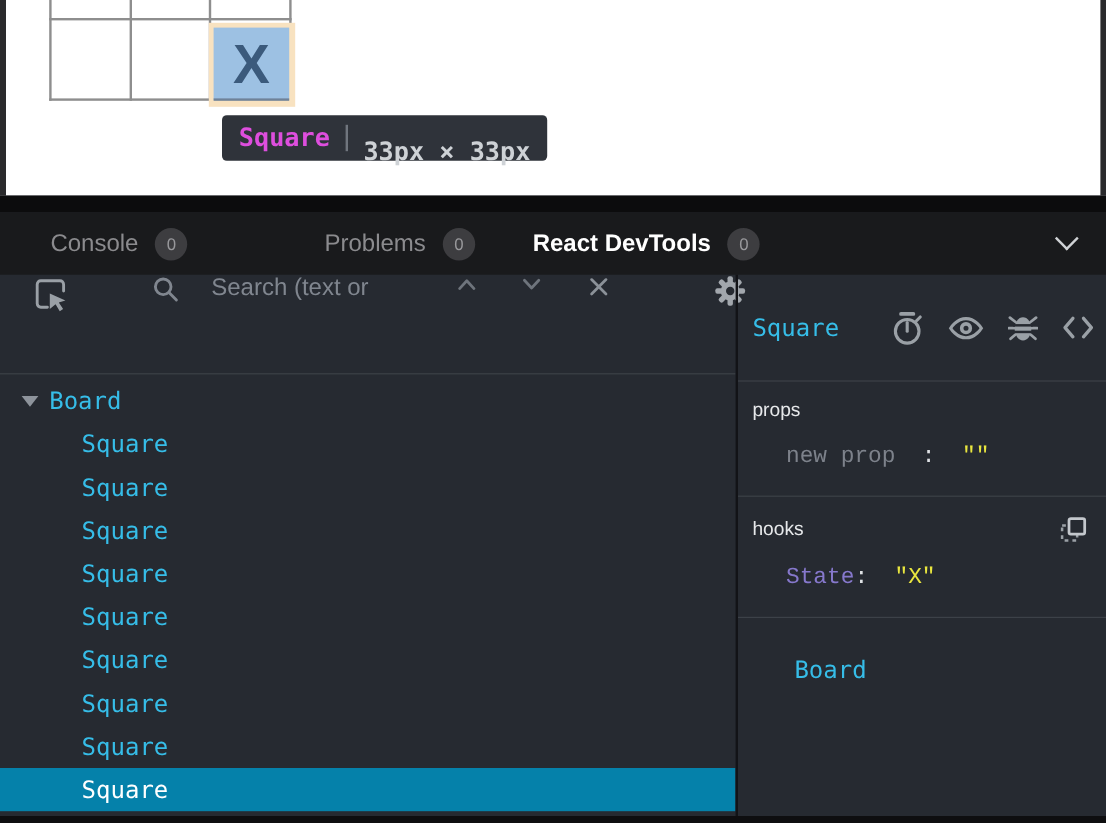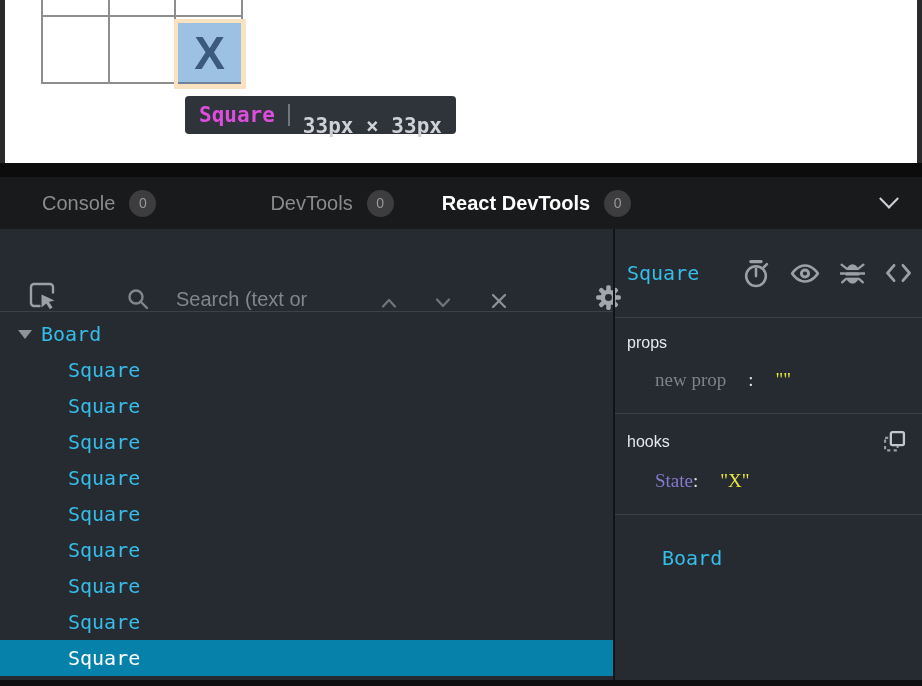--- a/index.html
+++ b/index.html
@@ -48,41 +48,41 @@
   .tab-chevron{margin-left:auto;margin-right:26px;width:12px;height:12px;
     border-right:2.5px solid #d0d3d6;border-bottom:2.5px solid #d0d3d6;
     transform:rotate(45deg) translate(-3px,-3px);}
 
   
   .devtools{position:absolute;left:0;top:229px;width:922px;height:451px;display:flex;background:#262a31;}
   .left-panel{width:613px;display:flex;flex-direction:column;}
   .v-divider{width:2px;background:#121317;}
   .right-panel{flex:1;display:flex;flex-direction:column;}
 
-  .lp-toolbar{height:82px;border-bottom:1px solid #3c4148;display:flex;align-items:flex-end;flex:none;gap:16px;}
+  .lp-toolbar{height:82px;border-bottom:1px solid #3c4148;display:flex;align-items:flex-start;flex:none;gap:16px;}
   .tb-sep{width:1px;height:42px;background:#3c4148;}
   .search-placeholder{color:#80868f;font-size:20px;margin-left:10px;white-space:nowrap;}
 
   .icon{display:inline-flex;align-items:center;justify-content:center;}
 
   .tree{flex:1;padding-top:4px;font-family:"DejaVu Sans Mono",monospace;font-size:20px;color:#36bde8;overflow:hidden;}
   .tree-row{height:36px;display:flex;align-items:center;}
   .tree-row .expander{width:0;height:0;border-left:7px solid transparent;border-right:7px solid transparent;
       border-top:9px solid #8d939b;margin-left:18px;margin-right:9px;}
   .tree-row.child{padding-left:68px;}
   .tree-row.selected{background:#0581aa;color:#ffffff;}
 
   .rp-toolbar{height:88px;border-bottom:1px solid #3c4148;display:flex;align-items:center;flex:none;padding:0 8px 0 12px;}
   .rp-title{font-family:"DejaVu Sans Mono",monospace;font-size:20px;color:#36bde8;}
   .rp-icons{margin-left:auto;display:flex;align-items:center;gap:20px;padding-right:2px;}
 
   .section{border-bottom:1px solid #3c4148;padding:16px 12px 22px 12px;}
   .section.last{border-bottom:none;}
   .section-header{font-size:16px;color:#e6e8ea;display:flex;align-items:center;}
-  .section-row{margin-top:17px;padding-left:28px;font-family:Liberation Serif, serif;font-size:19px;
+  .section-row{margin-top:17px;padding-left:28px;font-family:Liberation Mono, monospace;font-size:19px;
                display:flex;align-items:center;white-space:pre;}
   .kv-name-muted{color:#7d828b;}
   .kv-name-purple{color:#8678cc;}
   .kv-colon{color:#dfe2e5;}
   .kv-value{color:#e9e63f;}
   .props-colon-gap{display:inline-block;width:22px;}
   .value-gap{display:inline-block;width:22px;}
   .renderer-link{margin-top:15px;padding-left:35px;font-family:"DejaVu Sans Mono",monospace;font-size:20px;color:#36bde8;}
   .hooks-icon-wrap{margin-left:auto;margin-right:4px;}
 
@@ -119,21 +119,21 @@
     </div>
   </div>
 
   <div class="gap-black"></div>
   <div class="tabbar">
     <div class="tab tab-console">
       <span class="tab-label">Console</span>
       <span class="badge">0</span>
     </div>
     <div class="tab tab-problems">
-      <span class="tab-label">DevTools</span>
+      <span class="tab-label">Problems</span>
       <span class="badge">0</span>
     </div>
     <div class="tab tab-react active">
       <span class="tab-label">React DevTools</span>
       <span class="badge">0</span>
     </div>
     <span class="tab-chevron"></span>
   </div>
 
   <div class="devtools">

